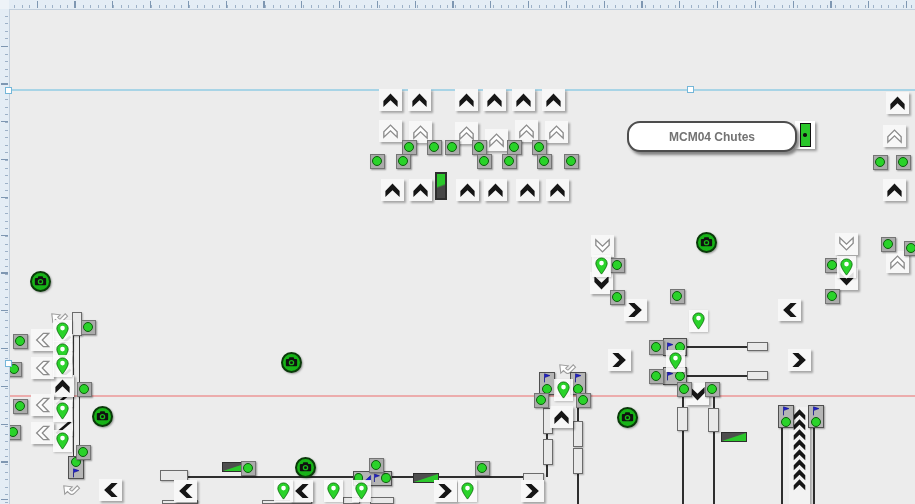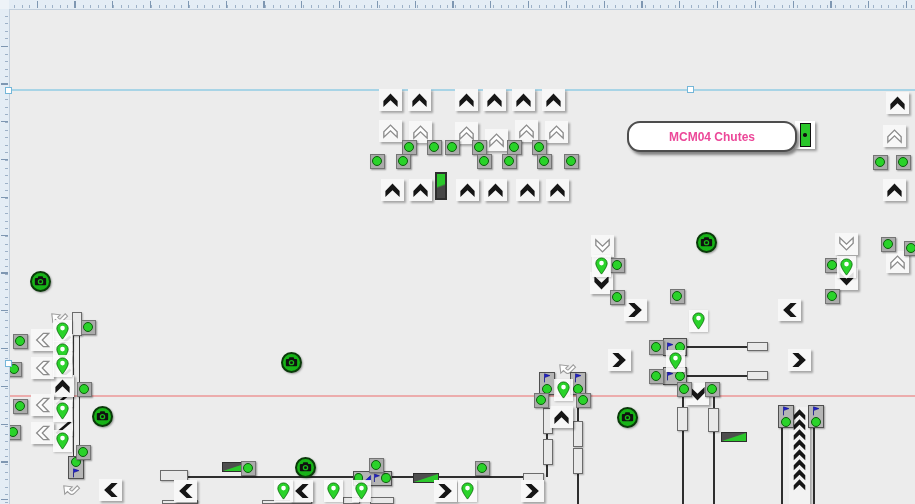--- a/index.html
+++ b/index.html
@@ -40,21 +40,21 @@
   .chvcol{background:#f2f2f2;box-shadow:1.5px 1.5px 2px rgba(0,0,0,.3);flex-direction:column;justify-content:flex-start;padding-top:2px;z-index:3;}
   .chvcol svg{margin:-1.5px 0;}
   .diagtile{background:#f5f5f5;box-shadow:1px 1px 1.5px rgba(0,0,0,.2);z-index:3;}
   .turnw{z-index:3;}
   .ind{background:#ffffff;box-shadow:2px 2px 2.5px rgba(0,0,0,.35);z-index:4;}
   .ibar{position:relative;display:block;width:11px;height:24px;background:#2bc72b;border:1.8px solid #101010;box-sizing:border-box;}
   .ibar b{position:absolute;left:50%;top:50%;width:3.5px;height:3.5px;margin:-1.75px 0 0 -1.75px;border-radius:50%;background:#101010;}
   
   .scene-label{position:absolute;left:627px;top:121px;width:166px;height:27px;background:#ffffff;
     border:2px solid #4d4d4d;border-radius:13px;box-shadow:2.5px 3px 3px rgba(0,0,0,.45);
-    display:flex;align-items:center;justify-content:center;font-size:12px;font-weight:bold;color:#ec4899;z-index:4;}
+    display:flex;align-items:center;justify-content:center;font-size:12px;font-weight:bold;color:#737373;z-index:4;}
 </style>
 </head>
 <body>
 
 <div id="stage">
   <div class="guide h-blue"></div>
   <div class="guide v-blue"></div>
   <div class="guide h-red"></div>
 
   <div id="items">

